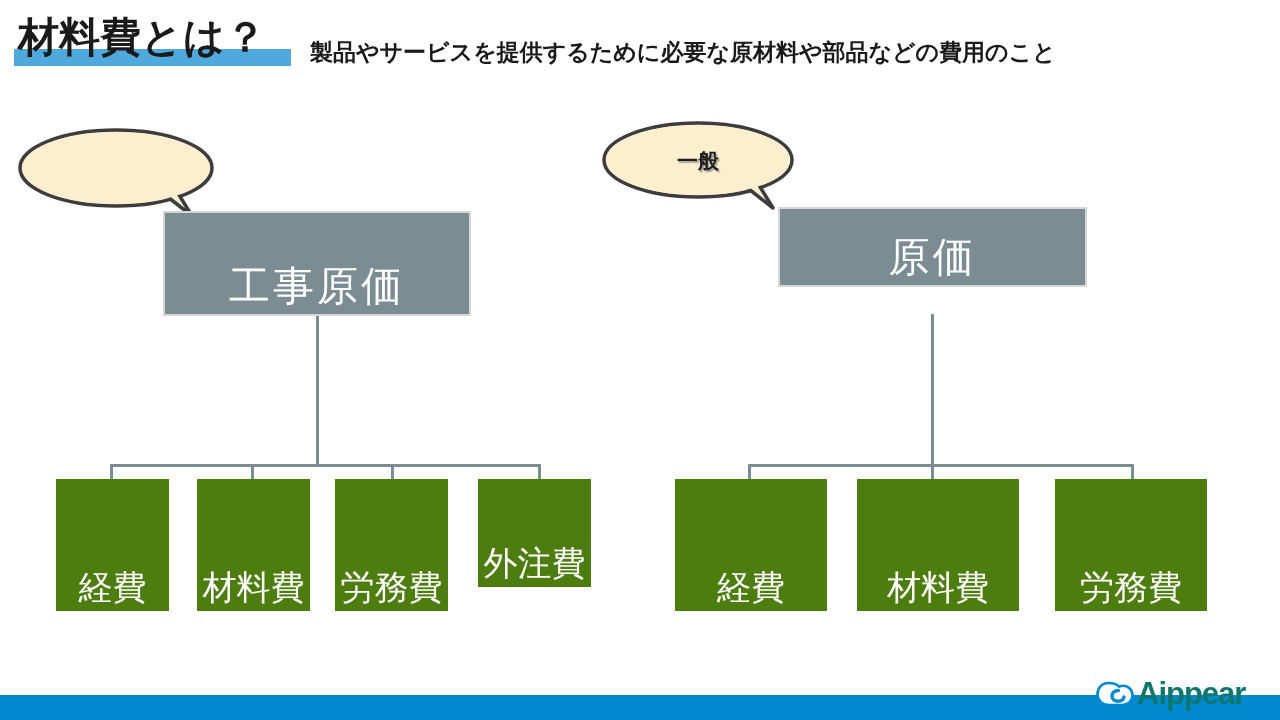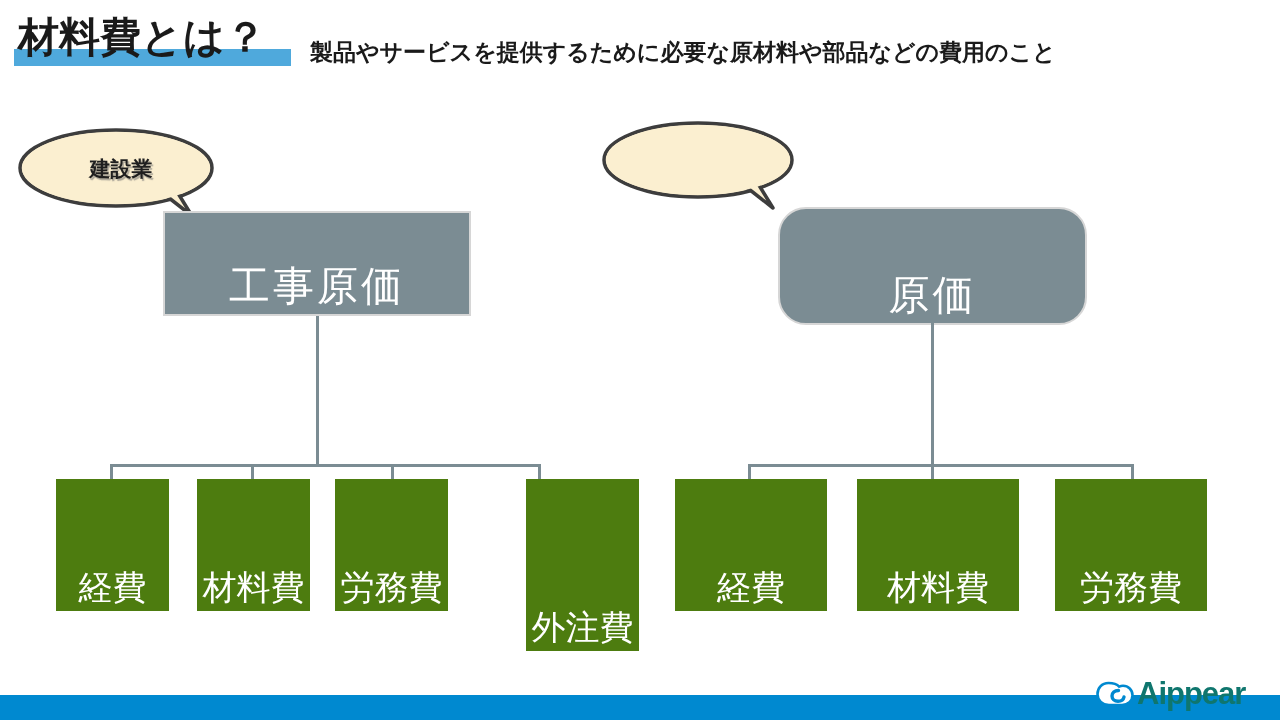--- a/index.html
+++ b/index.html
@@ -160,21 +160,20 @@
 </div>
 
 <div id="diagram">
 
   <div class="bubble" style="left:16px; top:124px; width:210px; height:92px;">
     <svg width="210" height="92" viewBox="0 0 210 92">
       <ellipse cx="100" cy="44" rx="96" ry="38" fill="#FBEFD0" stroke="#3D3D3D" stroke-width="3.5"></ellipse>
       <path d="M148 70 L176 92 L160 66 Z" fill="#FBEFD0" stroke="#3D3D3D" stroke-width="3.5" stroke-linejoin="round"></path>
       <ellipse cx="100" cy="44" rx="94" ry="36" fill="#FBEFD0" stroke="none"></ellipse>
     </svg>
-    <div class="bubble-label" style="top:31px;">建設業</div>
   </div>
 
   <div class="node-box node-parent" style="left:163px; top:211px; width:308px; height:105px;">
     <span>工事原価</span>
   </div>
 
   <div class="line line-v" style="left:316px; top:316px; width:3px; height:151px;"></div>
   <div class="line line-h" style="left:110px; top:464px; width:431px; height:3px;"></div>
   <div class="line line-v" style="left:110px; top:464px; width:3px; height:15px;"></div>
   <div class="line line-v" style="left:251px; top:464px; width:3px; height:15px;"></div>
@@ -184,33 +183,34 @@
 
   <div class="node-box node-child" style="left:56px; top:479px; width:113px; height:132px;">
     <span class="child-label">経費</span>
   </div>
   <div class="node-box node-child highlight" style="left:197px; top:479px; width:113px; height:132px;">
     <span class="child-label">材料費</span>
   </div>
   <div class="node-box node-child" style="left:335px; top:479px; width:113px; height:132px;">
     <span class="child-label">労務費</span>
   </div>
-  <div class="node-box node-child" style="left:478px; top:479px; width:113px; height:172px;margin-left:48px;">
+  <div class="node-box node-child" style="left:478px; top:479px; width:113px; height:108px;">
     <span class="child-label">外注費</span>
   </div>
 
   <div class="bubble" style="left:600px; top:118px; width:205px; height:92px;">
     <svg width="205" height="92" viewBox="0 0 205 92">
       <ellipse cx="98" cy="42" rx="94" ry="37" fill="#FBEFD0" stroke="#3D3D3D" stroke-width="3.5"></ellipse>
       <path d="M145 68 L173 90 L157 64 Z" fill="#FBEFD0" stroke="#3D3D3D" stroke-width="3.5" stroke-linejoin="round"></path>
       <ellipse cx="98" cy="42" rx="92" ry="35" fill="#FBEFD0" stroke="none"></ellipse>
     </svg>
-  </div>
-
-  <div class="node-box node-parent" style="left:778px; top:207px; width:309px; height:118px;border-radius:28px;">
+    <div class="bubble-label" style="top:29px; width:196px;">一般</div>
+  </div>
+
+  <div class="node-box node-parent" style="left:778px; top:207px; width:309px; height:80px;">
     <span>原価</span>
   </div>
 
   <div class="line line-v" style="left:931px; top:314px; width:3px; height:153px;"></div>
   <div class="line line-h" style="left:748px; top:464px; width:386px; height:3px;"></div>
   <div class="line line-v" style="left:748px; top:464px; width:3px; height:15px;"></div>
   <div class="line line-v" style="left:931px; top:464px; width:3px; height:15px;"></div>
   <div class="line line-v" style="left:1131px; top:464px; width:3px; height:15px;"></div>
 
   <div class="node-box node-child" style="left:675px; top:479px; width:152px; height:132px;">

